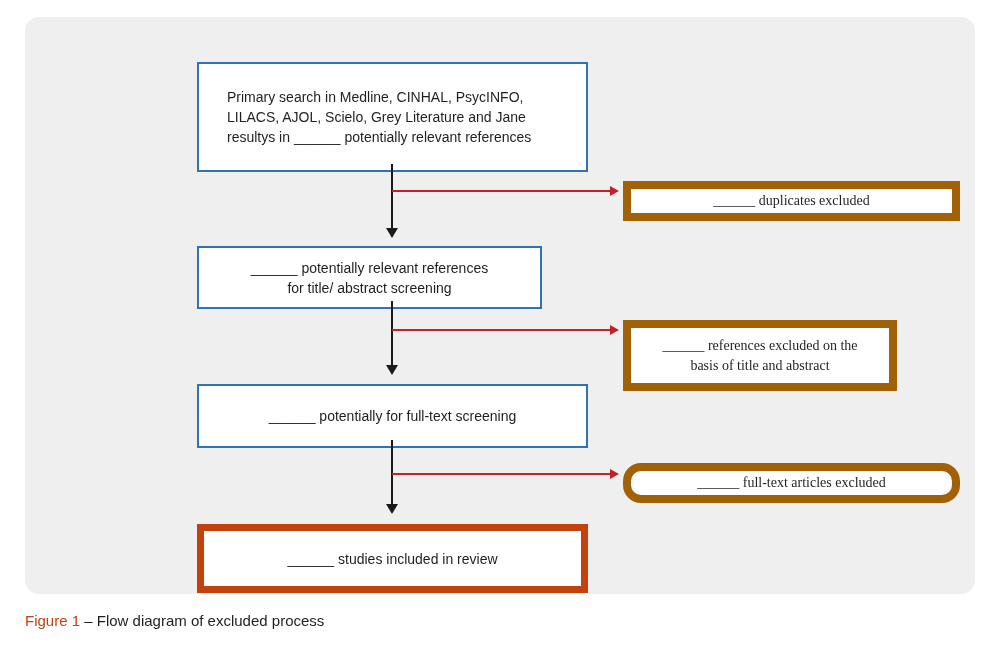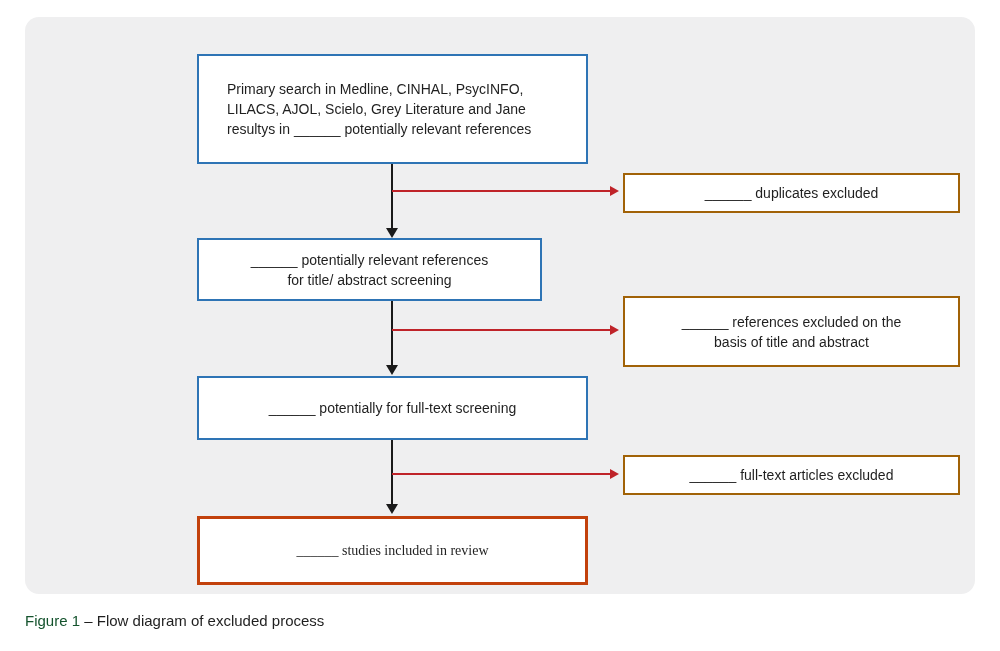--- a/index.html
+++ b/index.html
@@ -26,33 +26,34 @@
     position: absolute;
     background: #ffffff;
     display: flex;
     align-items: center;
     justify-content: center;
     font-size: 14px;
     line-height: 20px;
     text-align: center;
     white-space: pre-line;
     color: #1f1f1f;
+    margin-top: 8px;
   }
   .box.blue  { border: 2px solid #2e74b5; }
-  .box.red   { border: 2px solid #a16207; }
-  .box.green { border: 3px solid #c2410c; font-family: Liberation Serif, serif; }
+  .box.red   { border: 8px solid #a16207; font-family: Liberation Serif, serif; }
+  .box.green { border: 7px solid #c2410c; }
 
   .box-primary   { left: 172px; top: 37px;  width: 391px; height: 110px; justify-content: flex-start; text-align: left; padding-left: 28px; }
   .box-titleabs  { left: 172px; top: 221px; width: 345px; height: 63px; }
   .box-fulltext  { left: 172px; top: 359px; width: 391px; height: 64px; }
   .box-included  { left: 172px; top: 499px; width: 391px; height: 69px; }
 
   .box-excl-dup      { left: 598px; top: 156px; width: 337px; height: 40px; }
-  .box-excl-titleabs { left: 598px; top: 279px; width: 337px; height: 71px; }
-  .box-excl-fulltext { left: 598px; top: 438px; width: 337px; height: 40px; }
+  .box-excl-titleabs { left: 598px; top: 295px; width: 274px; height: 71px; }
+  .box-excl-fulltext { left: 598px; top: 438px; width: 337px; height: 40px; border-radius: 18px; }
 
   .vline {
     position: absolute;
     left: 366px;
     width: 2px;
     background: #1a1a1a;
   }
   .vline-1 { top: 147px; height: 65px; }
   .vline-2 { top: 284px; height: 65px; }
   .vline-3 { top: 423px; height: 65px; }
@@ -89,21 +90,21 @@
   .rhead-1 { top: 169px; }
   .rhead-2 { top: 308px; }
   .rhead-3 { top: 452px; }
 
   .caption {
     position: absolute;
     left: 25px; top: 612px;
     font-size: 15px;
     color: #1f1f1f;
   }
-  .caption .fig-label { color: #14532d; }
+  .caption .fig-label { color: #c2410c; }
 </style>
 </head>
 <body>
 
 <div class="stage">
   <div class="panel">
 
     <div class="box blue box-primary">Primary search in Medline, CINHAL, PsycINFO,
 LILACS, AJOL, Scielo, Grey Literature and Jane
 resultys in ______ potentially relevant references</div>

